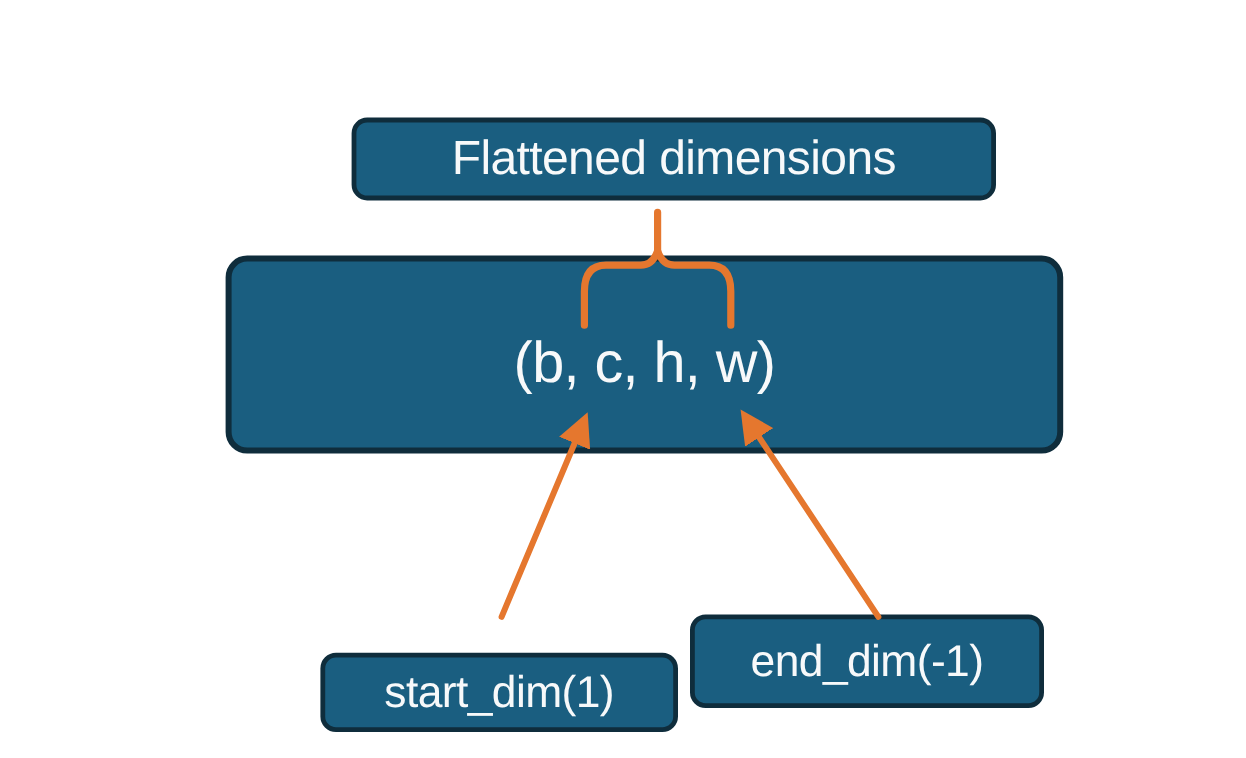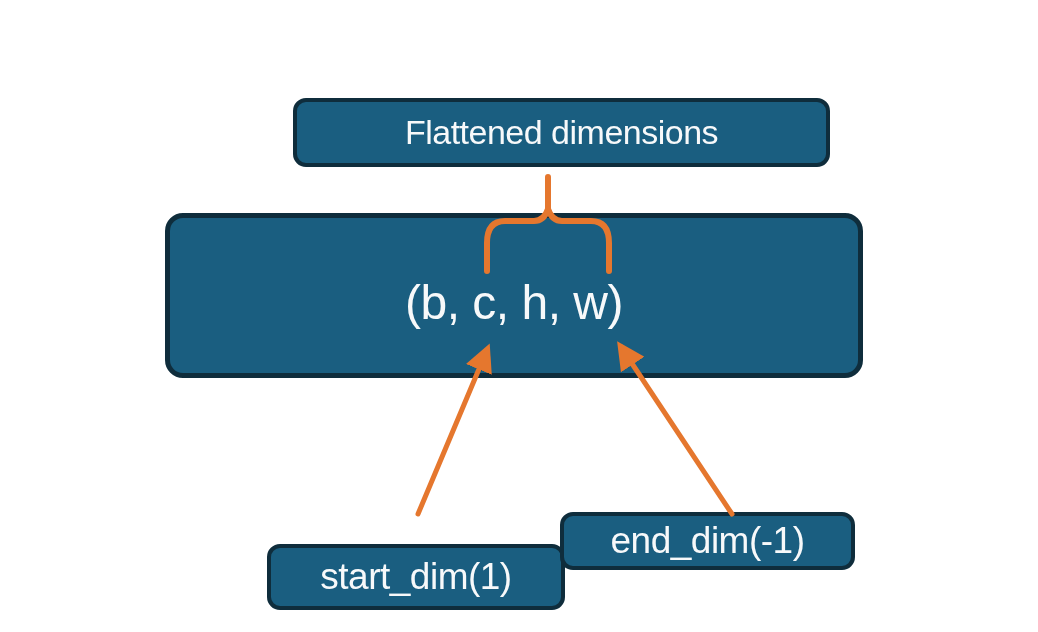--- a/index.html
+++ b/index.html
@@ -30,42 +30,42 @@
     align-items: center;
     justify-content: center;
     color: var(--label-text);
     letter-spacing: -0.5px;
     white-space: nowrap;
   }
 
   .title-box {
     left: 293px; top: 98px;
     width: 537px; height: 69px;
-    font-size: 34px;
+    font-size: 40px;
   }
 
   .tensor-box {
-    left: 165px; top: 213px;
+    left: 188px; top: 213px;
     width: 698px; height: 165px;
     border-width: 5px;
     border-radius: 18px;
     font-size: 48px;
     padding-top: 14px;
   }
 
   .start-box {
     left: 267px; top: 512px;
     width: 298px; height: 66px;
     font-size: 37px;
     margin-top: 32px;
   }
 
   .end-box {
-    left: 560px; top: 512px;
-    width: 295px; height: 58px;
+    left: 575px; top: 512px;
+    width: 295px; height: 78px;
     font-size: 37px;
   }
 
   .overlay {
     position: absolute;
     left: 0; top: 0;
     width: 1038px; height: 632px;
     pointer-events: none;
   }
 

